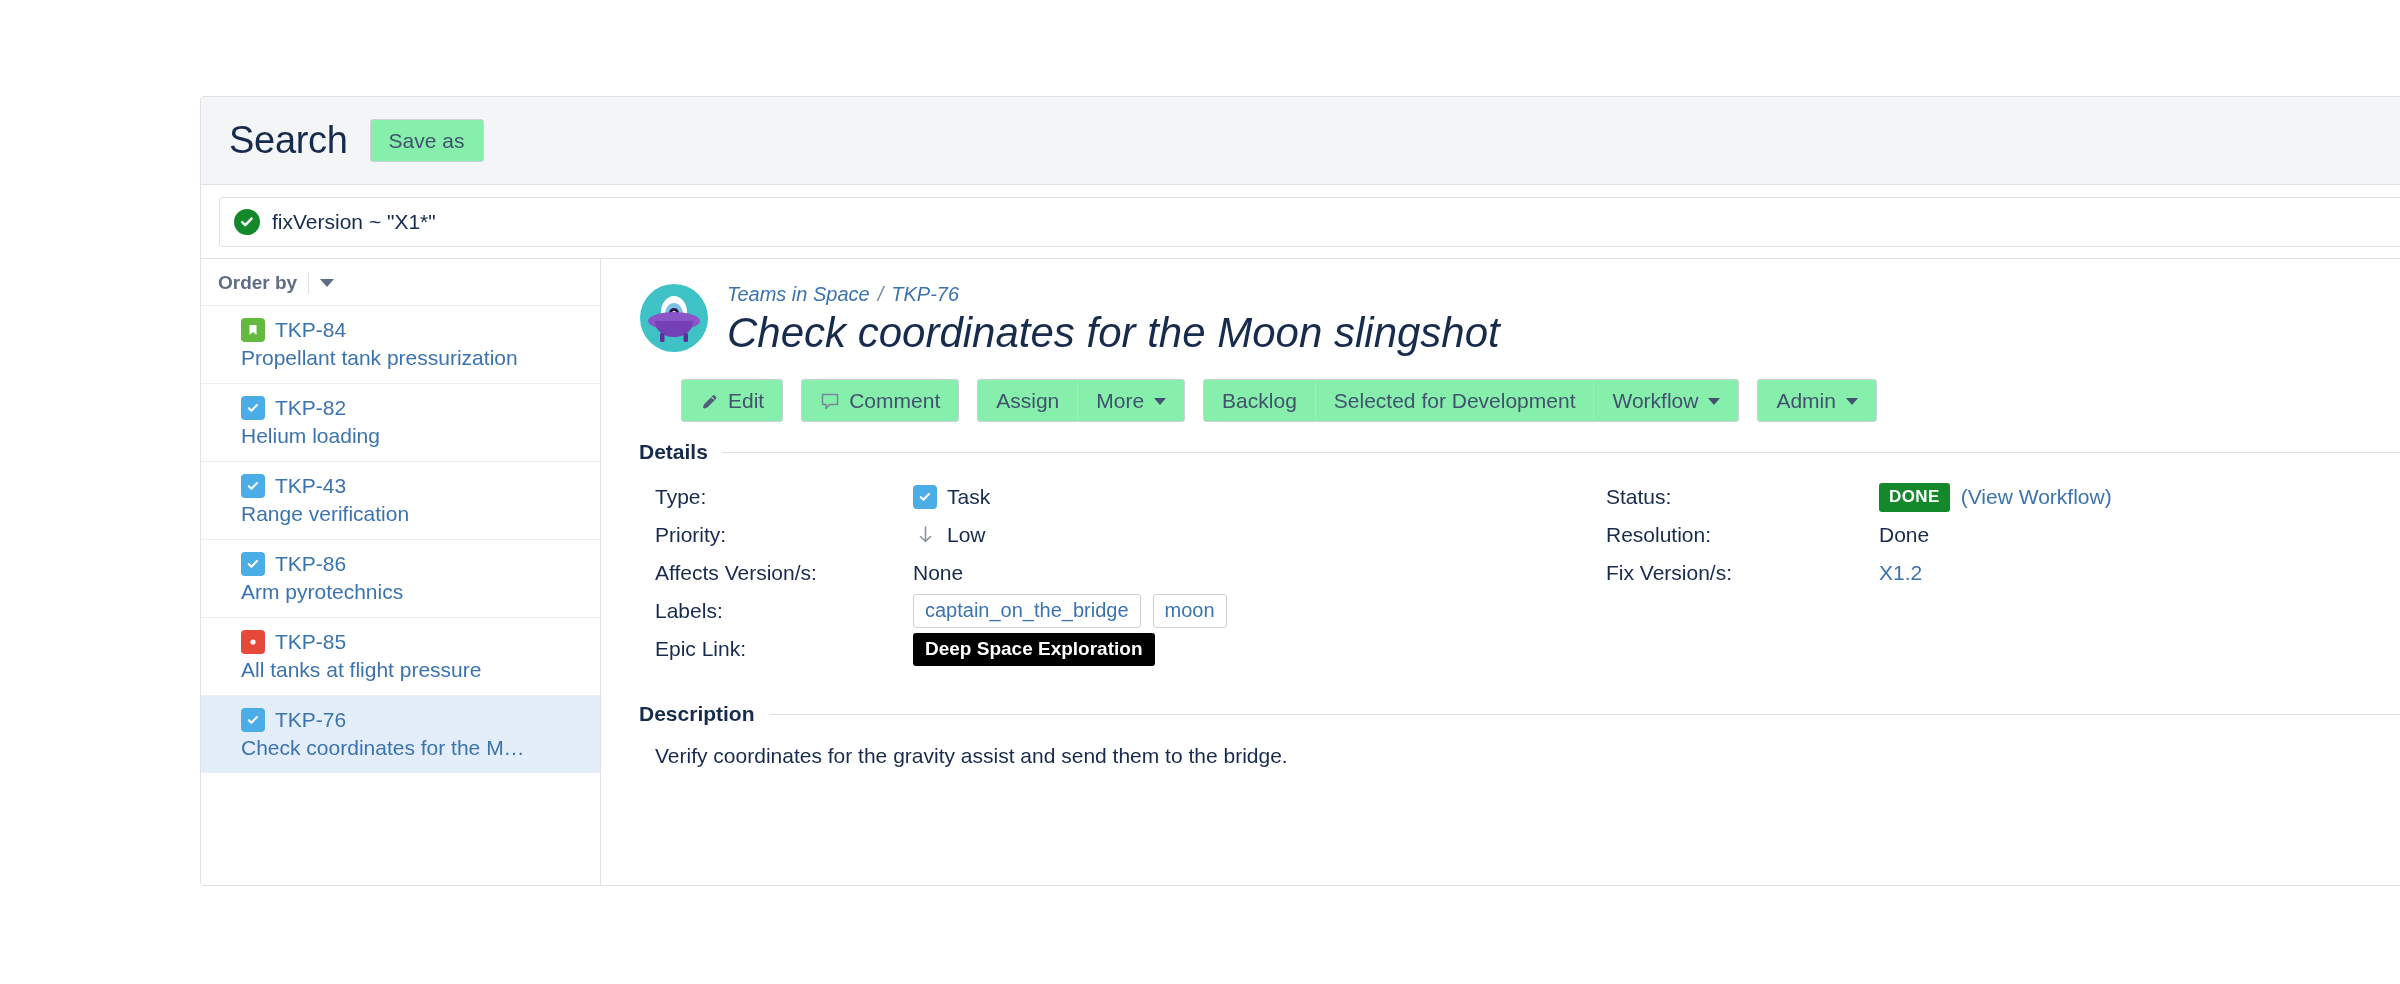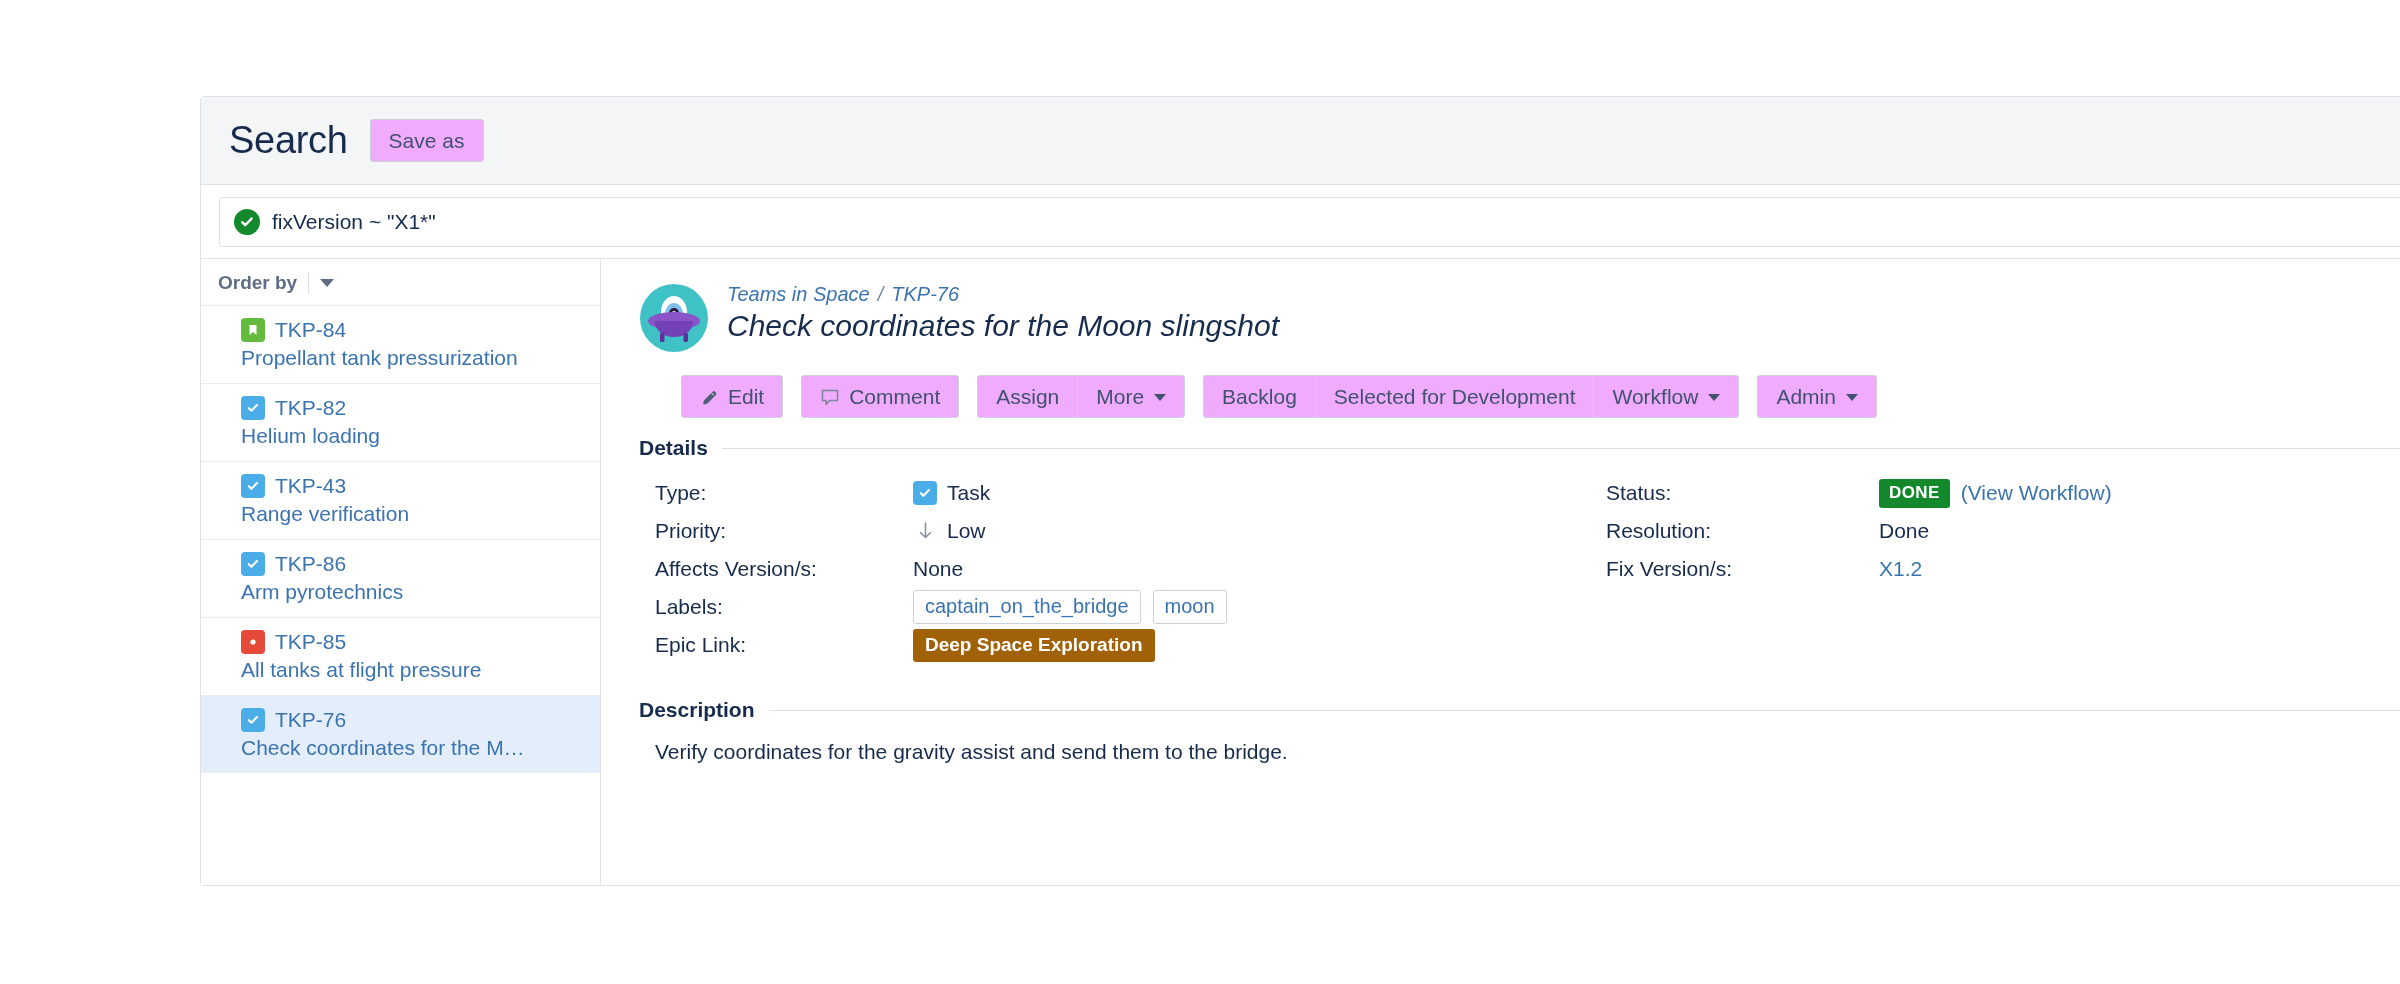--- a/index.html
+++ b/index.html
@@ -50,21 +50,21 @@
     font-weight: 400;
     color: #172b4d;
     letter-spacing: -0.3px;
     margin-right: 22px;
     white-space: nowrap;
   }
   .btn {
     font-family: "Liberation Sans", sans-serif;
     font-size: 21px;
     color: #42526e;
-    background: #f0abfc;
+    background: #86efac;
     border: 1px solid #ccd1d9;
     border-radius: 3px;
     padding: 9px 18px;
     cursor: pointer;
     line-height: 1.1;
     white-space: nowrap;
     box-sizing: border-box;
   }
 
   
@@ -210,21 +210,21 @@
     margin-bottom: 3px;
     white-space: nowrap;
   }
   .breadcrumb a {
     color: #3b73af;
     text-decoration: none;
     cursor: pointer;
   }
   .breadcrumb .sep { color: #7a869a; margin: 0 8px; }
   .issue-title {
-    font-size: 30px;
+    font-size: 42px;
     font-weight: 400;
     color: #172b4d;
     line-height: 1.15;
     white-space: nowrap;
     text-align: center;
   }
 
   
   .ops-bar {
     display: flex;
@@ -334,21 +334,21 @@
     border-radius: 3px;
     padding: 4px 11px 5px;
     margin-right: 12px;
     cursor: pointer;
     white-space: nowrap;
   }
   .epic-badge {
     font-size: 19px;
     font-weight: bold;
     color: #ffffff;
-    background: #a16207;
+    background: #000000;
     border-radius: 3px;
     padding: 5px 12px 6px;
     cursor: pointer;
     white-space: nowrap;
   }
   .status-badge {
     font-size: 17px;
     font-weight: bold;
     color: #ffffff;
     background: #14892c;

